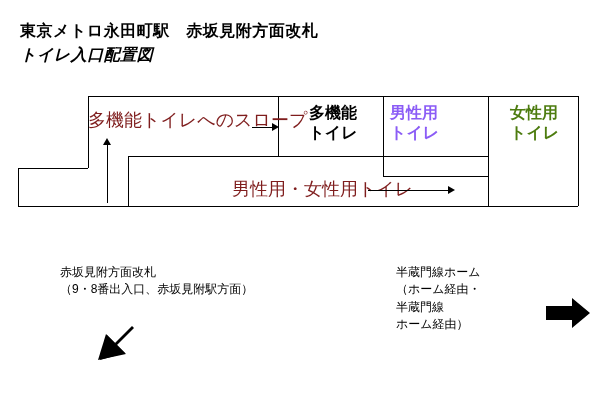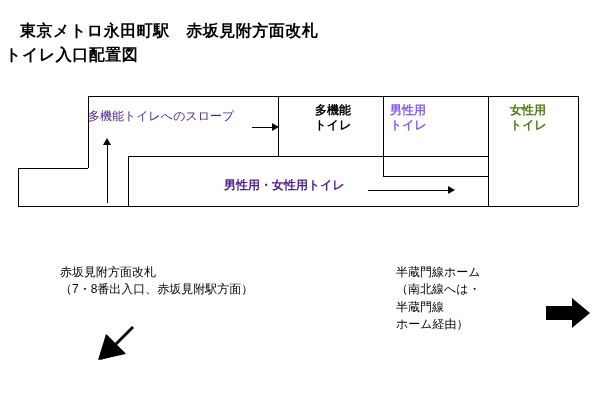--- a/index.html
+++ b/index.html
@@ -30,34 +30,34 @@
     line-height: 1.35;
   }
 
   
   .stroke { background: #000000; }
   .h { height: 1px; }
   .v { width: 1px; }
 
   
   .room-label {
-    font-size: 12px;
+    font-size: 16px;
     font-weight: bold;
     line-height: 1.25;
     white-space: nowrap;
     text-align: center;
   }
   .room-label.black { color: #000000; }
   .room-label.blue  { color: #8b5cf6; }
   .room-label.red   { color: #4d7c0f; }
 
   
   .slope-text {
-    font-size: 12px;
-    color: #4c1d95;
+    font-size: 18px;
+    color: #7f1d1d;
     white-space: nowrap;
     line-height: 1.35;
   }
 
   
   .caption {
     font-size: 12px;
     color: #000000;
     line-height: 1.45;
     white-space: nowrap;
@@ -81,21 +81,21 @@
     border-bottom: 4px solid transparent;
     border-left: 7px solid #000;
   }
 </style>
 </head>
 <body>
 
 <div id="stage">
 
   <div class="abs title-line" style="left:20px; top:20px;">東京メトロ永田町駅　赤坂見附方面改札</div>
-  <div class="abs title-line" style="left:5px; top:44px;">トイレ入口配置図</div>
+  <div class="abs title-line" style="left:20px; top:44px;font-style:italic;">トイレ入口配置図</div>
 
   <div class="abs stroke h" style="left:88px; top:96px; width:490px;"></div>
 
   <div class="abs stroke v" style="left:578px; top:96px; height:110px;"></div>
 
   <div class="abs stroke h" style="left:18px; top:206px; width:560px;"></div>
 
   <div class="abs stroke v" style="left:18px; top:168px; height:39px;"></div>
 
   <div class="abs stroke h" style="left:18px; top:168px; width:70px;"></div>
@@ -133,38 +133,38 @@
   </div>
 
   <div class="abs slope-text" style="left:88px; top:108px;">多機能トイレへのスロープ</div>
 
   <div class="abs thin-arrow-right-shaft" style="left:252px; top:127px; width:22px;"></div>
   <div class="abs thin-arrow-right-head" style="left:272px; top:123px;"></div>
 
   <div class="abs thin-arrow-up-shaft" style="left:107px; top:145px; height:58px;"></div>
   <div class="abs thin-arrow-up-head" style="left:103px; top:138px;"></div>
 
-  <div class="abs slope-text" style="left:224px; top:177px;font-weight:bold;">男性用・女性用トイレ</div>
+  <div class="abs slope-text" style="left:232px; top:177px;">男性用・女性用トイレ</div>
 
   <div class="abs thin-arrow-right-shaft" style="left:368px; top:190px; width:82px;"></div>
   <div class="abs thin-arrow-right-head" style="left:448px; top:186px;"></div>
 
   <div class="abs caption center" style="left:60px; top:264px; width:260px;">
     <span class="cap-main">赤坂見附方面改札</span>
-    <span class="cap-sub">（7・8番出入口、赤坂見附駅方面）</span>
+    <span class="cap-sub">（9・8番出入口、赤坂見附駅方面）</span>
   </div>
 
   <svg class="abs" style="left:92px; top:320px;" width="46" height="46" viewBox="0 0 46 46">
     <polygon points="40,6 23,23 33,33 8,40 15,15 25,25 42,8" fill="#000000"></polygon>
     <polygon points="6,40 14,14 34,34" fill="#000000"></polygon>
   </svg>
 
   <div class="abs caption center" style="left:396px; top:264px; width:140px;">
     <span class="cap-main">半蔵門線ホーム</span>
-    <span class="cap-sub">（南北線へは・</span>
+    <span class="cap-sub">（ホーム経由・</span>
     <span class="cap-sub">半蔵門線</span>
     <span class="cap-sub">ホーム経由）</span>
   </div>
 
   <svg class="abs" style="left:546px; top:296px;" width="46" height="34" viewBox="0 0 46 34">
     <polygon points="0,10 26,10 26,2 44,17 26,32 26,24 0,24" fill="#000000"></polygon>
   </svg>
 
 </div>
 

